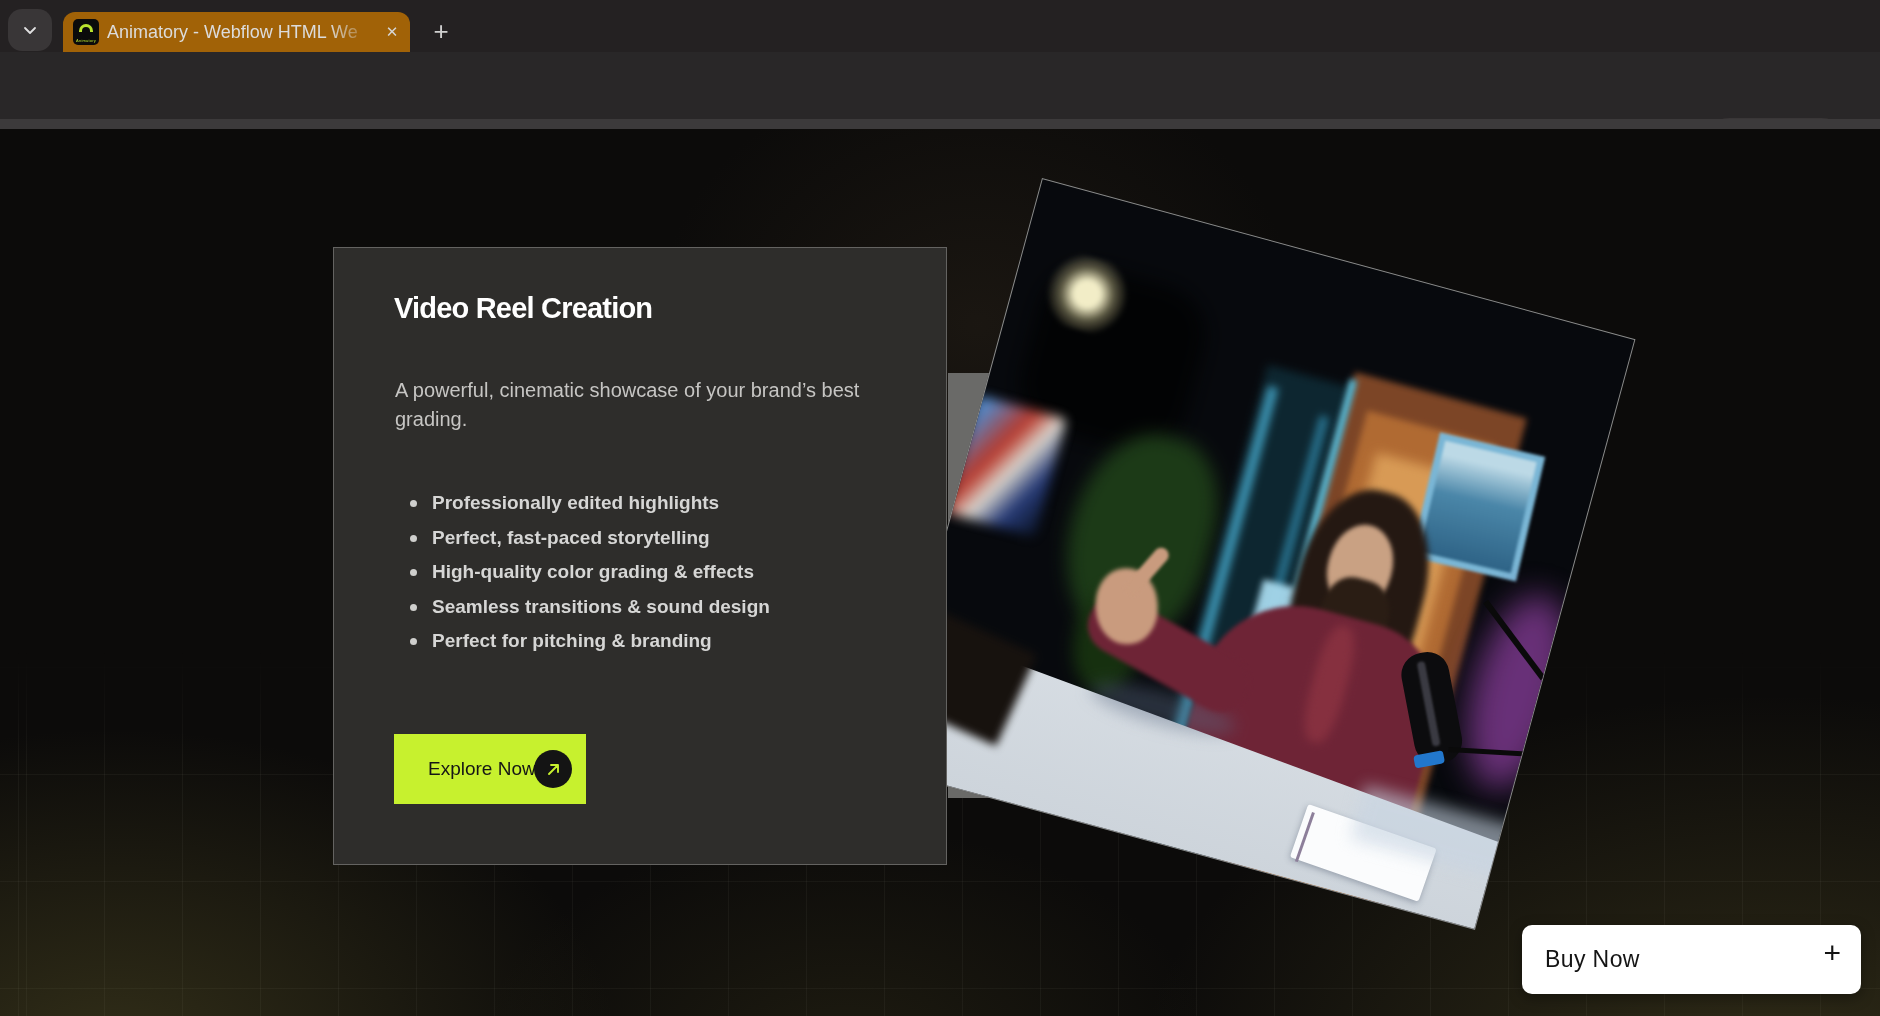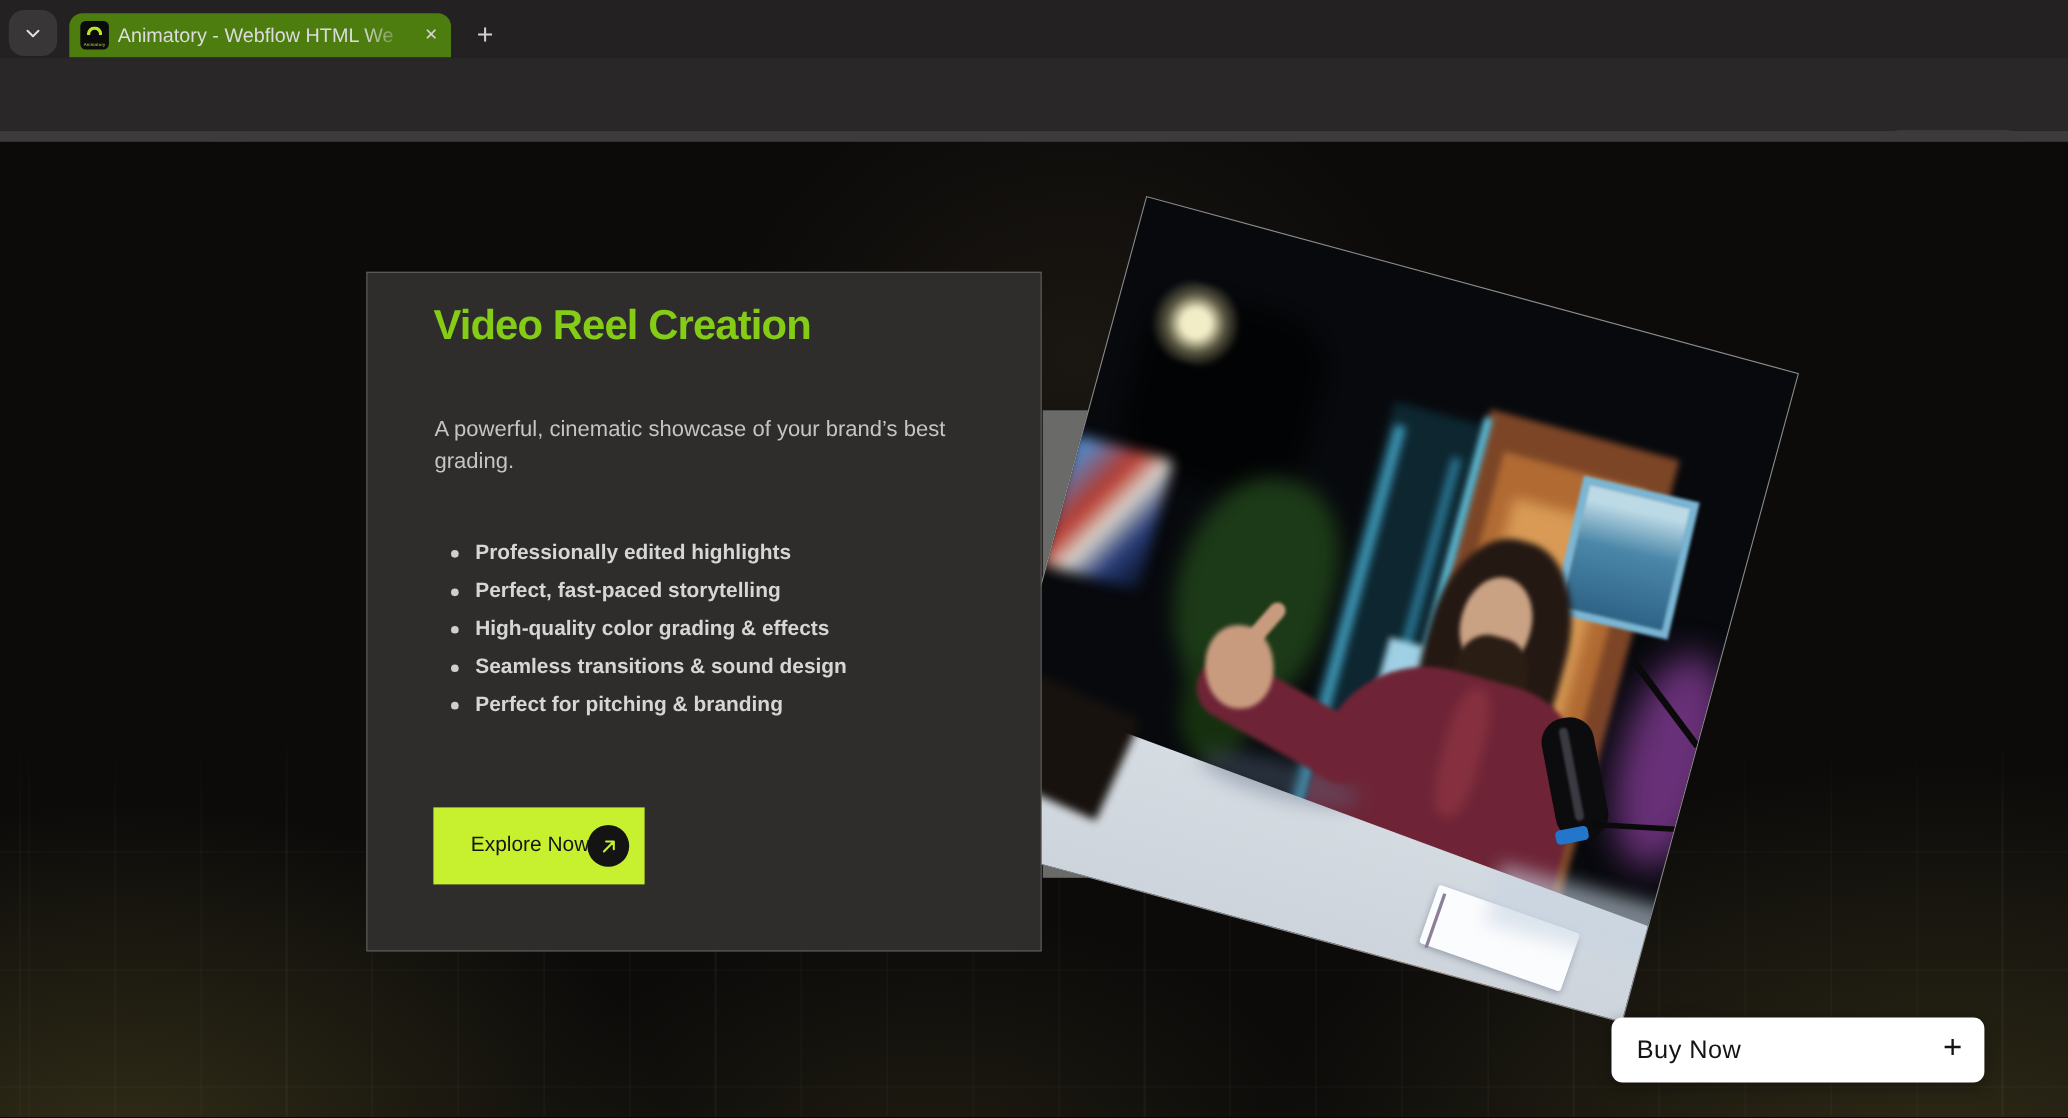--- a/index.html
+++ b/index.html
@@ -3,21 +3,21 @@
 <meta charset="utf-8">
 <style>
   * { margin:0; padding:0; box-sizing:border-box; }
   html,body { background:#000; }
   body { font-family:"Liberation Sans", sans-serif; }
   .screen{ position:relative; width:1880px; height:1016px; overflow:hidden; background:#0c0b0a; }
 
   
   .tabstrip{ position:absolute; left:0; top:0; width:1880px; height:52px; background:#242122; }
   .tab-search-btn{ position:absolute; left:8px; top:9px; width:44px; height:42px; border-radius:14px; background:#393637; border:none; display:flex; align-items:center; justify-content:center; cursor:pointer; }
-  .tab{ position:absolute; left:63px; top:12px; width:347px; height:57px; background:#4d7c0f; border-radius:12px 12px 0 0; display:flex; align-items:center; }
+  .tab{ position:absolute; left:63px; top:12px; width:347px; height:57px; background:#a16207; border-radius:12px 12px 0 0; display:flex; align-items:center; }
   .favicon{ position:absolute; left:10px; top:7px; width:26px; height:26px; border-radius:5px; background:#0b0b0b; overflow:hidden; }
   .favicon .arch{ position:absolute; left:6px; top:5px; width:14px; height:8px; border:3px solid #b9e32e; border-bottom:none; border-radius:10px 10px 0 0; }
   .favicon .brand{ position:absolute; left:0; bottom:2px; width:100%; text-align:center; font-size:4px; color:#b9e32e; letter-spacing:.2px; }
   .tab-title{ position:absolute; left:44px; top:0; width:270px; height:40px; line-height:40px; font-size:18px; color:#dcdcdc; white-space:nowrap; overflow:hidden; -webkit-mask-image:linear-gradient(to right,#000 82%,transparent 98%); mask-image:linear-gradient(to right,#000 82%,transparent 98%); }
   .tab-close{ position:absolute; right:8px; top:10px; width:20px; height:20px; border:none; background:transparent; color:#d6d6d6; font-size:15px; line-height:20px; text-align:center; cursor:pointer; }
   .newtab-btn{ position:absolute; left:424px; top:14px; width:34px; height:34px; border:none; background:transparent; color:#cfcfcf; font-size:26px; font-weight:300; line-height:32px; text-align:center; cursor:pointer; }
   .win-controls{ position:absolute; right:0; top:0; height:52px; }
 
   .toolbar{ position:absolute; left:0; top:52px; width:1880px; height:67px; background:#292728; }
   .nav-btn{ position:absolute; top:70px; width:42px; height:42px; border:none; background:transparent; display:flex; align-items:center; justify-content:center; cursor:pointer; }
@@ -79,30 +79,30 @@
   .ph-mic-arm2{ left:540px; top:430px; width:110px; height:5px; background:#0a0a0a; transform:rotate(-12deg); }
   .ph-desk{ left:0; top:0; width:615px; height:612px; clip-path:polygon(0 76%, 100% 85%, 100% 100%, 0 100%); background:linear-gradient(180deg,#f2f5f8 0%, #e4e9ee 40%, #cdd4db 100%); }
   .ph-desk-shadow{ left:180px; top:462px; width:150px; height:34px; background:rgba(90,105,130,.4); border-radius:50%; filter:blur(8px); }
   .ph-desk-obj{ left:-12px; top:450px; width:124px; height:100px; background:#17120e; transform:rotate(9deg); filter:blur(4px); }
   .ph-paper{ left:418px; top:538px; width:136px; height:56px; background:#fbfcfd; transform:rotate(4deg); border-radius:3px; box-shadow:0 2px 6px rgba(80,90,110,.45); }
   .ph-paper-line{ left:424px; top:540px; width:3px; height:52px; background:#8d7f9a; transform:rotate(4deg); }
   .ph-desk-blue{ left:470px; top:500px; width:160px; height:56px; background:#c7d4e2; filter:blur(8px); opacity:.6; }
 
   
   .card{ position:absolute; left:333px; top:118px; width:614px; height:618px; background:#2e2d2b; border:1px solid rgba(255,255,255,.26); }
-  .card-title{ position:absolute; left:60px; top:27px; font-size:38px; font-weight:700; letter-spacing:-.8px; color:#84cc16; }
+  .card-title{ position:absolute; left:60px; top:44px; font-size:29px; font-weight:700; letter-spacing:-.8px; color:#ffffff; }
   .card-desc{ position:absolute; left:61px; top:128px; width:482px; font-size:20px; line-height:29px; color:#c6c5c3; }
   .card-features{ position:absolute; left:72px; top:238px; list-style:none;font-weight:bold; }
   .card-features li{ position:relative; height:34.5px; line-height:34.5px; padding-left:26px; font-size:19px; color:#d6d6d5; }
   .card-features li::before{ content:""; position:absolute; left:4px; top:14px; width:7px; height:7px; border-radius:50%; background:#cfcfcd; }
   .cta-btn{ position:absolute; left:60px; top:486px; width:192px; height:70px; background:#c7f12e; border:none; display:flex; align-items:center; cursor:pointer; }
   .cta-label{ padding-left:34px; font-size:19px; color:#161616; }
   .cta-circle{ position:absolute; right:14px; top:16px; width:38px; height:38px; border-radius:50%; background:#141414; display:flex; align-items:center; justify-content:center; }
 
-  .buy-btn{ position:absolute; left:1465px; top:796px; width:339px; height:59px; background:#ffffff; border:none; border-radius:10px; display:flex; align-items:center; cursor:pointer; box-shadow:0 4px 14px rgba(0,0,0,.35); }
+  .buy-btn{ position:absolute; left:1522px; top:796px; width:339px; height:69px; background:#ffffff; border:none; border-radius:10px; display:flex; align-items:center; cursor:pointer; box-shadow:0 4px 14px rgba(0,0,0,.35); }
   .buy-label{ padding-left:23px; font-size:23px; letter-spacing:.4px; color:#141414; }
   .buy-plus{ position:absolute; right:20px; top:0; height:59px; line-height:56px; font-size:30px; font-weight:300; color:#141414; }
 
   svg{ display:block; }
 </style>
 </head>
 <body>
 
 <div class="screen">
 

